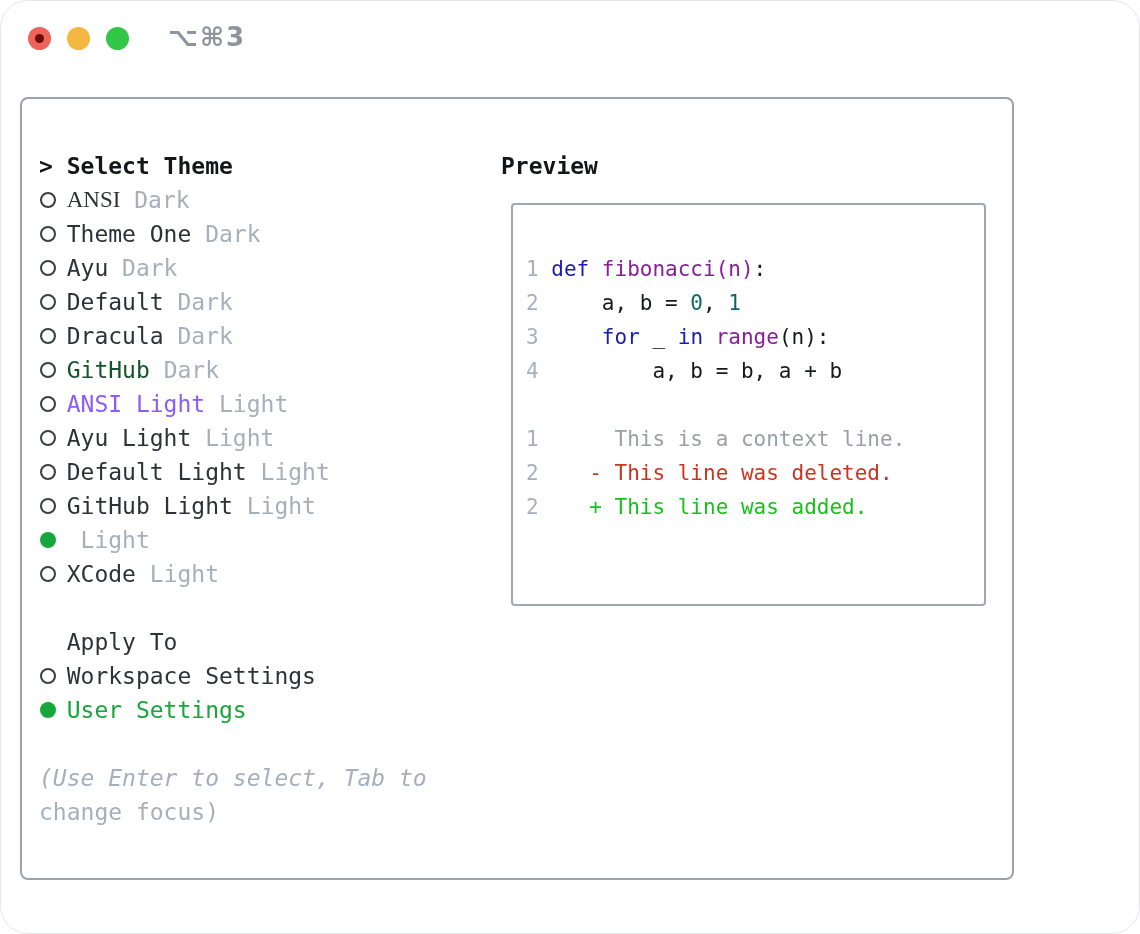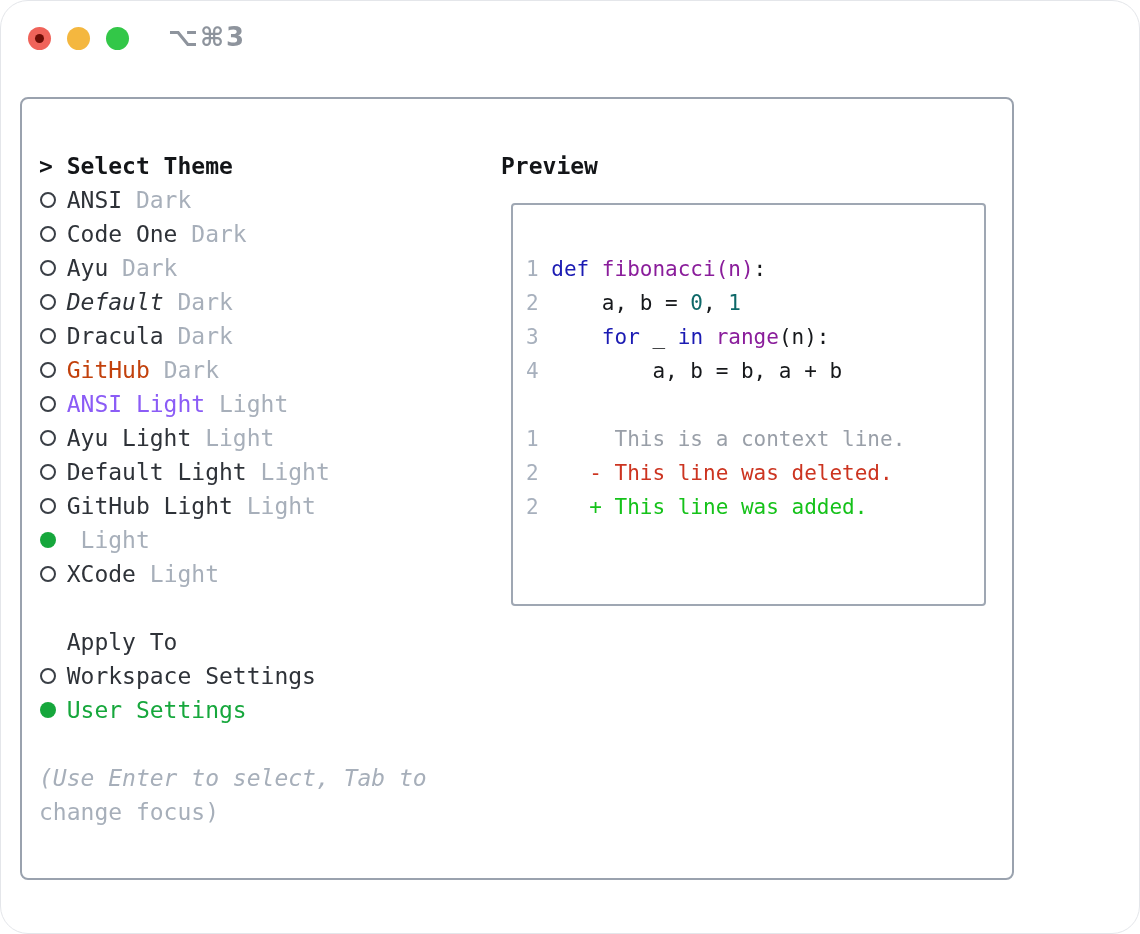--- a/index.html
+++ b/index.html
@@ -124,26 +124,26 @@
   <span class="win-title">⌥⌘3</span>
 
   <div class="panel">
 
     <div class="left-col">
       <div class="trow">
         <span class="mark hdr">&gt;</span><span class="hdr">Select Theme</span>
       </div>
 
       <div>
-          <div class="trow"><span class="mark"><span class="circle"></span></span><span style="color: rgb(46, 50, 56);">ANSI</span><span class="variant" style="color: rgb(167, 175, 186);">Dark</span></div>
-          <div class="trow"><span class="mark"><span class="circle"></span></span><span style="color: rgb(46, 50, 56);">Code One</span><span class="variant" style="color: rgb(167, 175, 186);">Dark</span></div>
+          <div class="trow"><span class="mark"><span class="circle"></span></span><span style="color: rgb(46, 50, 56); font-family: Liberation Serif, serif;">ANSI</span><span class="variant" style="color: rgb(167, 175, 186);">Dark</span></div>
+          <div class="trow"><span class="mark"><span class="circle"></span></span><span style="color: rgb(46, 50, 56);">Theme One</span><span class="variant" style="color: rgb(167, 175, 186);">Dark</span></div>
           <div class="trow"><span class="mark"><span class="circle"></span></span><span style="color: rgb(46, 50, 56);">Ayu</span><span class="variant" style="color: rgb(167, 175, 186);">Dark</span></div>
-          <div class="trow"><span class="mark"><span class="circle"></span></span><span style="color: rgb(46, 50, 56); font-style: italic;">Default</span><span class="variant" style="color: rgb(167, 175, 186);">Dark</span></div>
+          <div class="trow"><span class="mark"><span class="circle"></span></span><span style="color: rgb(46, 50, 56);">Default</span><span class="variant" style="color: rgb(167, 175, 186);">Dark</span></div>
           <div class="trow"><span class="mark"><span class="circle"></span></span><span style="color: rgb(46, 50, 56);">Dracula</span><span class="variant" style="color: rgb(167, 175, 186);">Dark</span></div>
-          <div class="trow"><span class="mark"><span class="circle"></span></span><span style="color: #c2410c;">GitHub</span><span class="variant" style="color: rgb(167, 175, 186);">Dark</span></div>
+          <div class="trow"><span class="mark"><span class="circle"></span></span><span style="color: #14532d;">GitHub</span><span class="variant" style="color: rgb(167, 175, 186);">Dark</span></div>
           <div class="trow"><span class="mark"><span class="circle"></span></span><span style="color: #8b5cf6;">ANSI Light</span><span class="variant" style="color: rgb(167, 175, 186);">Light</span></div>
           <div class="trow"><span class="mark"><span class="circle"></span></span><span style="color: rgb(46, 50, 56);">Ayu Light</span><span class="variant" style="color: rgb(167, 175, 186);">Light</span></div>
           <div class="trow"><span class="mark"><span class="circle"></span></span><span style="color: rgb(46, 50, 56);">Default Light</span><span class="variant" style="color: rgb(167, 175, 186);">Light</span></div>
           <div class="trow"><span class="mark"><span class="circle"></span></span><span style="color: rgb(46, 50, 56); text-align: center;">GitHub Light</span><span class="variant" style="color: rgb(167, 175, 186);">Light</span></div>
           <div class="trow"><span class="mark"><span class="circle filled" style="background: rgb(22, 167, 60);"></span></span><span class="variant" style="color: rgb(167, 175, 186);">Light</span></div>
           <div class="trow"><span class="mark"><span class="circle"></span></span><span style="color: rgb(46, 50, 56);">XCode</span><span class="variant" style="color: rgb(167, 175, 186);">Light</span></div>
         </div>
 
       <div class="spacer"></div>
 

